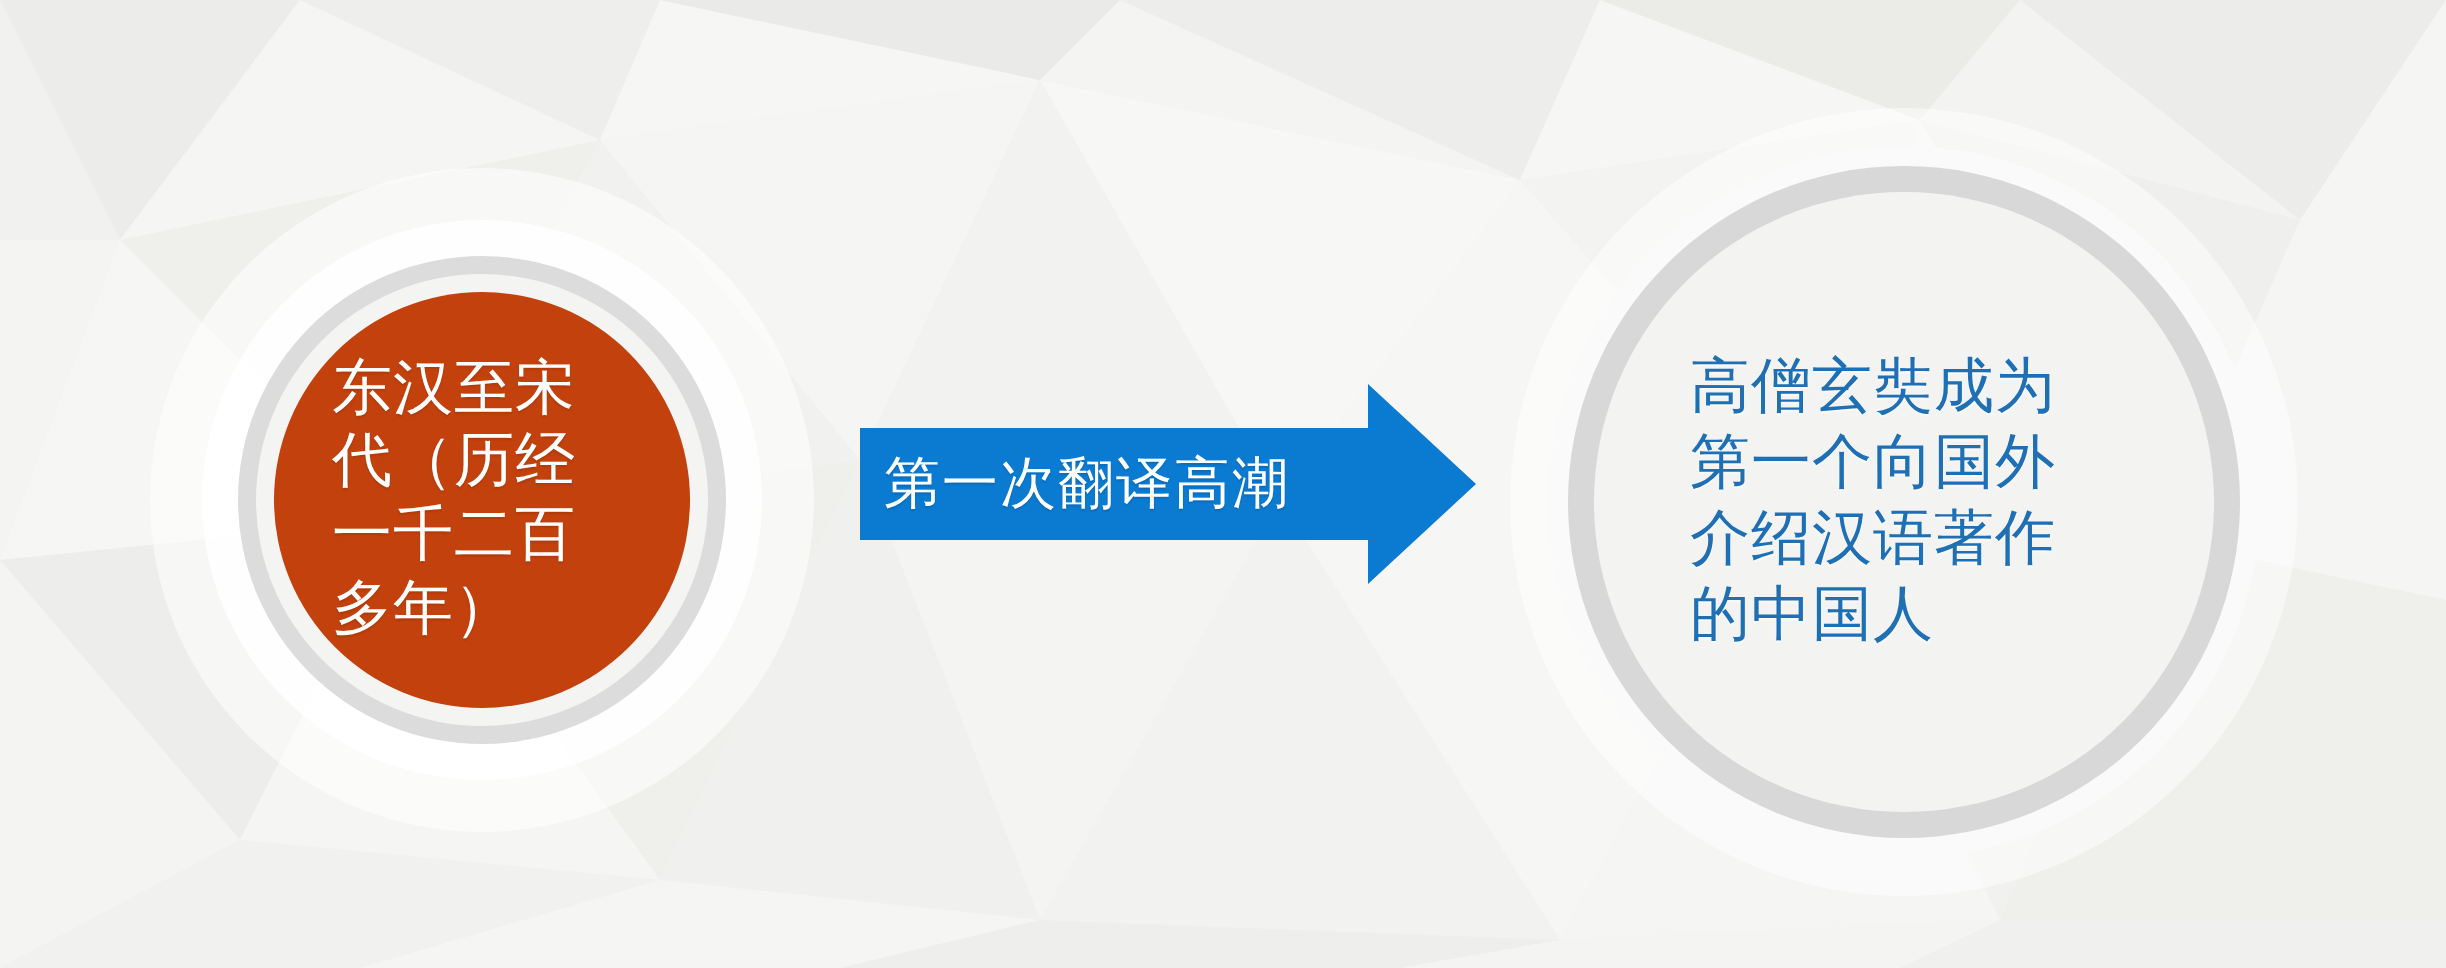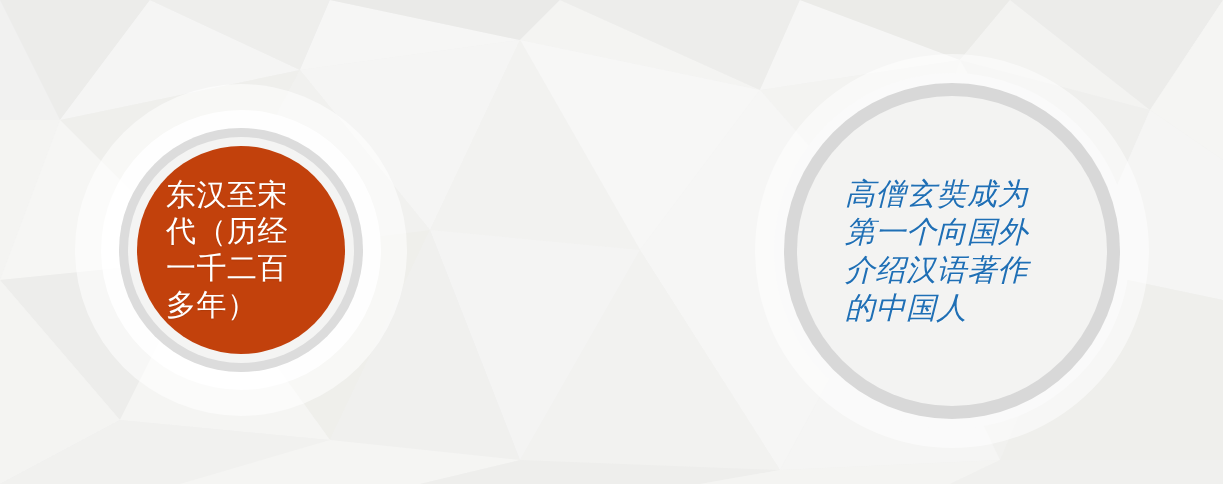--- a/index.html
+++ b/index.html
@@ -133,21 +133,20 @@
     position: absolute;
     left: -155px;
     top: -155px;
     width: 310px;
     height: 310px;
     border-radius: 50%;
     background: #f3f3f2;
     display: flex;
     align-items: center;
     justify-content: center;
-    font-style: italic;
   }
   .ring-right-label {
     color: #1f6fb5;
     font-size: 30px;
     line-height: 1.26;
     font-weight: 400;
     letter-spacing: .5px;
     text-align: left;
     width: 214px;
     white-space: pre-line;
@@ -236,20 +235,26 @@
     <div class="ring-gray-left"></div>
     <div class="ring-white-left"></div>
     <div class="disc-left">
       <div class="disc-left-label">东汉至宋
 代（历经
 一千二百
 多年）</div>
     </div>
   </div>
 
+  <div class="arrow-wrap">
+    <svg class="arrow-svg" viewBox="0 0 312 104" preserveAspectRatio="none">
+      <polygon points="2,24 256,24 256,2 310,52 256,102 256,80 2,80" fill="#0b7ad1"></polygon>
+    </svg>
+    <div class="arrow-label">第一次翻译高潮</div>
+  </div>
 
   <div class="node-right-wrap">
     <div class="ring-halo-right"></div>
     <div class="ring-white-right"></div>
     <div class="ring-gray-right"></div>
     <div class="ring-inner-right">
       <div class="ring-right-label">高僧玄奘成为
 第一个向国外
 介绍汉语著作
 的中国人</div>

